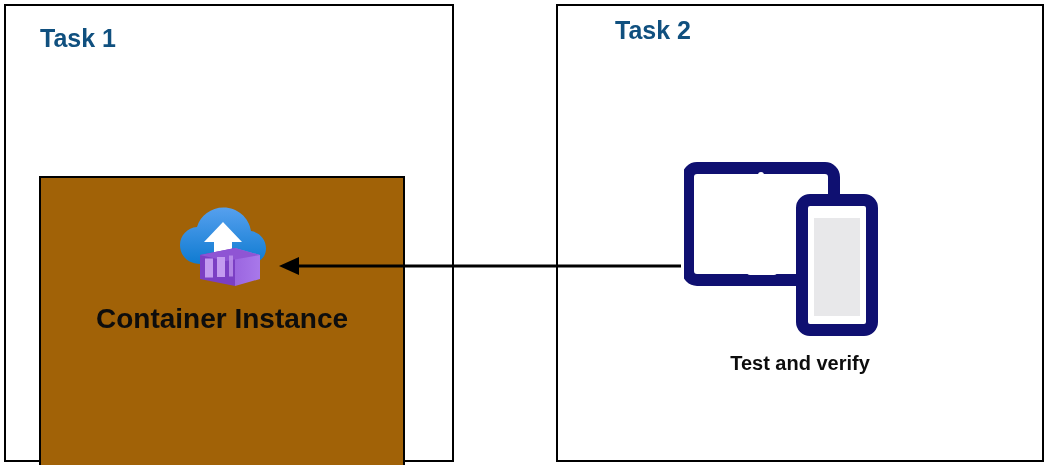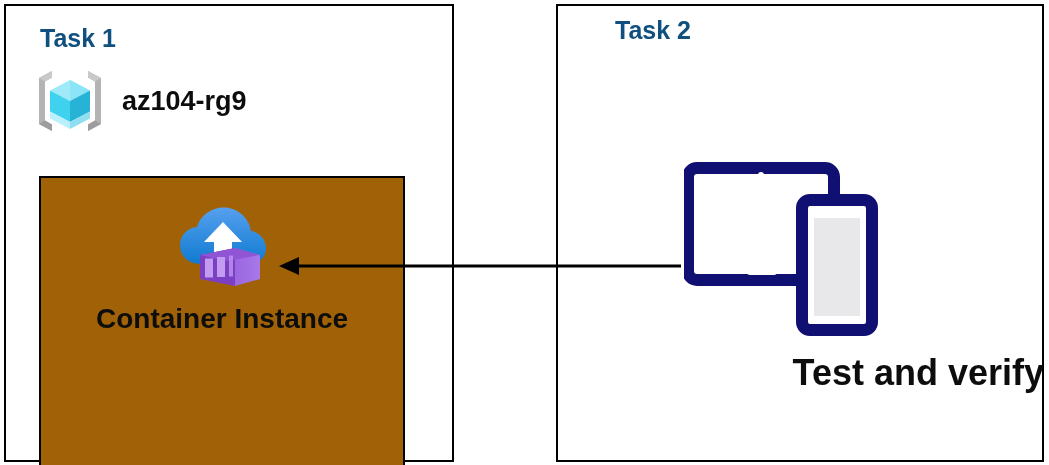--- a/index.html
+++ b/index.html
@@ -114,22 +114,22 @@
     left: 684px;
     top: 162px;
     width: 196px;
     height: 175px;
   }
   #devices-label {
     position: absolute;
     left: 556px;
     width: 488px;
     top: 352px;
-    text-align: right;
-    font-size: 36px;
+    text-align: center;
+    font-size: 20px;
     font-weight: bold;
     color: #0d0d0d;
     white-space: nowrap;
   }
 
   
   #flow-arrow {
     position: absolute;
     left: 275px;
     top: 252px;
@@ -140,41 +140,20 @@
 </style>
 </head>
 <body>
 
 <div class="canvas">
 
   <div class="panel" id="panel-task1"></div>
 
   <div class="panel-title" id="title-task1">Task 1</div>
 
-  <div id="rg-row">
-    <svg id="rg-icon" viewBox="0 0 76 76">
-
-      <path d="M20 8 L7 15 L7 61 L20 68 L20 61.5 L13 57.5 L13 18.5 L20 14.5 Z" fill="#b3b3b3"></path>
-      <path d="M20 8 L7 15 L13 18.5 L20 14.5 Z" fill="#c9c9c9"></path>
-      <path d="M7 61 L20 68 L20 61.5 L13 57.5 Z" fill="#9d9d9d"></path>
-
-      <path d="M56 8 L69 15 L69 61 L56 68 L56 61.5 L63 57.5 L63 18.5 L56 14.5 Z" fill="#b3b3b3"></path>
-      <path d="M56 8 L69 15 L63 18.5 L56 14.5 Z" fill="#c9c9c9"></path>
-      <path d="M69 61 L56 68 L56 61.5 L63 57.5 Z" fill="#9d9d9d"></path>
-
-      <path d="M38 17 L58 27.5 L38 38 L18 27.5 Z" fill="#9eeaf9"></path>
-      <path d="M38 17 L58 27.5 L38 38 Z" fill="#8ce4f7"></path>
-      <path d="M18 27.5 L38 38 L38 59 L18 48.5 Z" fill="#3fd2ef"></path>
-      <path d="M58 27.5 L38 38 L38 59 L58 48.5 Z" fill="#26b3d6"></path>
-      <path d="M18 48.5 L38 59 L38 66 L18 55.5 Z" fill="#b9f0fb"></path>
-      <path d="M58 48.5 L38 59 L38 66 L58 55.5 Z" fill="#8fdff0"></path>
-      <path d="M18 48.5 L38 59 L58 48.5 L38 38 Z" fill="#b5effb" opacity="0.0"></path>
-    </svg>
-    <div id="rg-label">az104-rg9</div>
-  </div>
 
   <div id="container-box">
     <svg id="aci-icon" viewBox="0 0 96 96">
       <defs>
         <linearGradient id="cloudGrad" x1="0" y1="0" x2="0" y2="1">
           <stop offset="0%" stop-color="#56a0ee"></stop>
           <stop offset="100%" stop-color="#0f7bd1"></stop>
         </linearGradient>
         <linearGradient id="boxGrad" x1="0" y1="0" x2="1" y2="0">
           <stop offset="0%" stop-color="#9b66e0"></stop>

